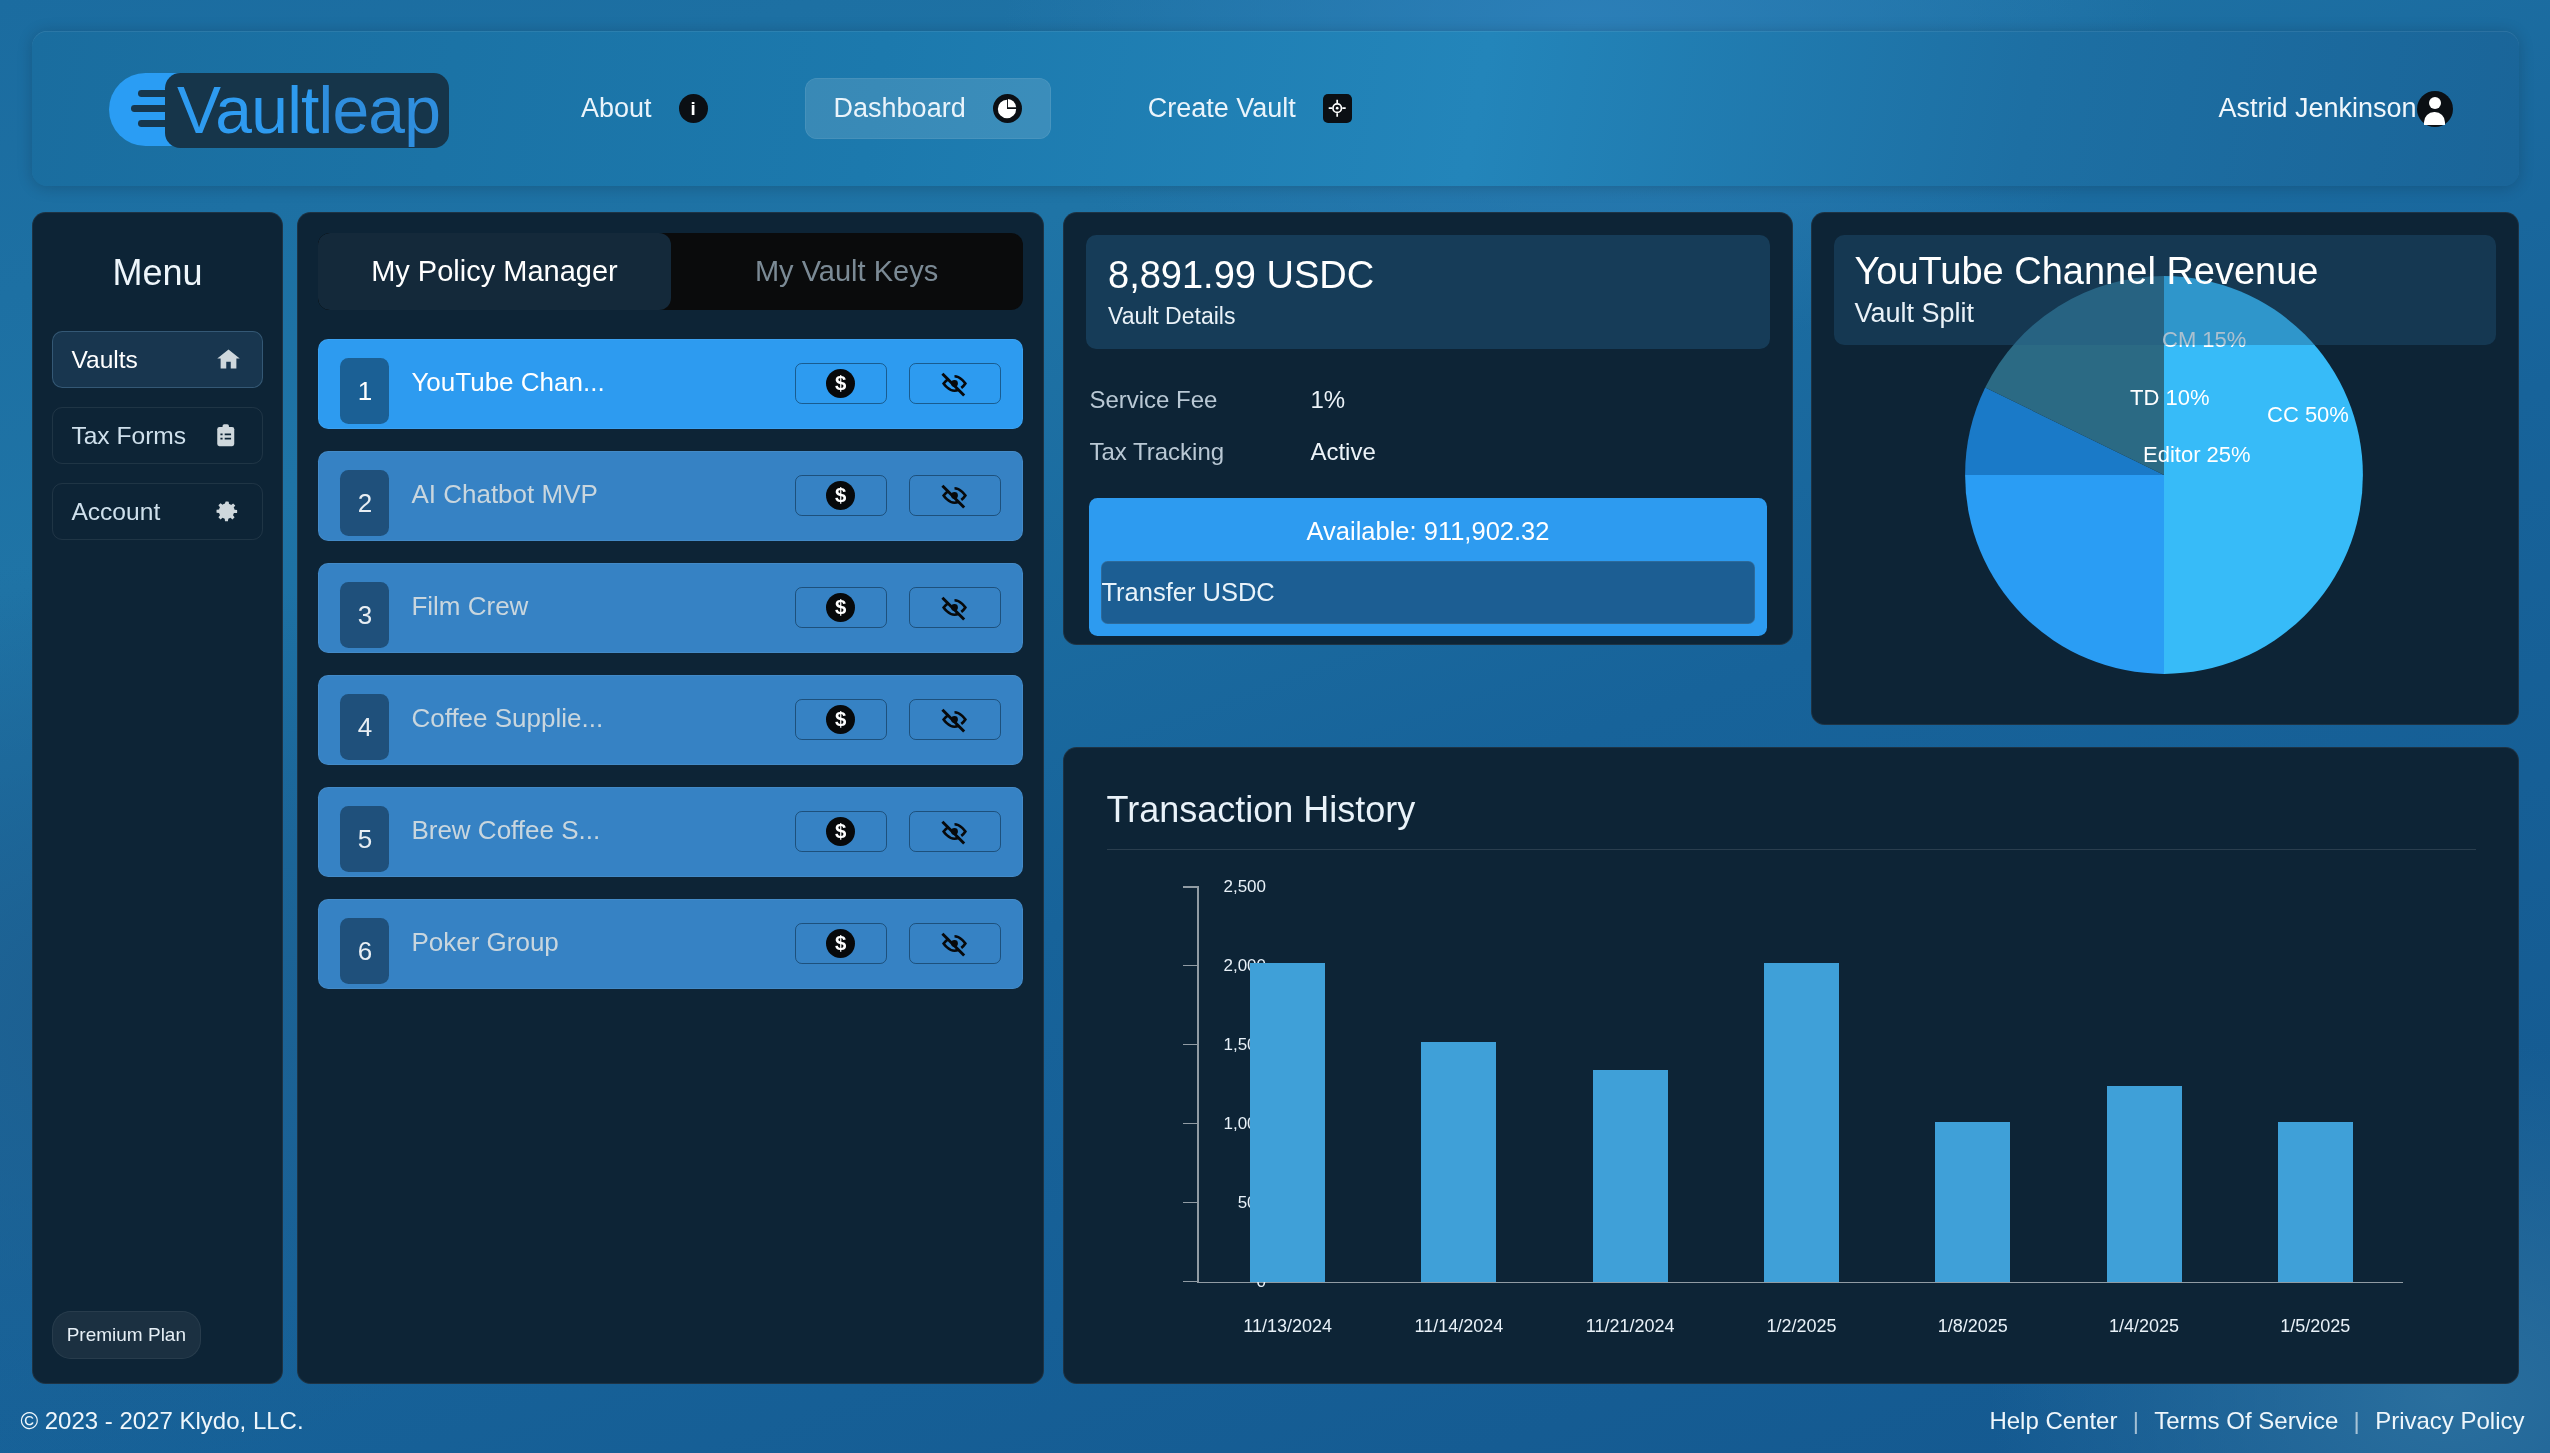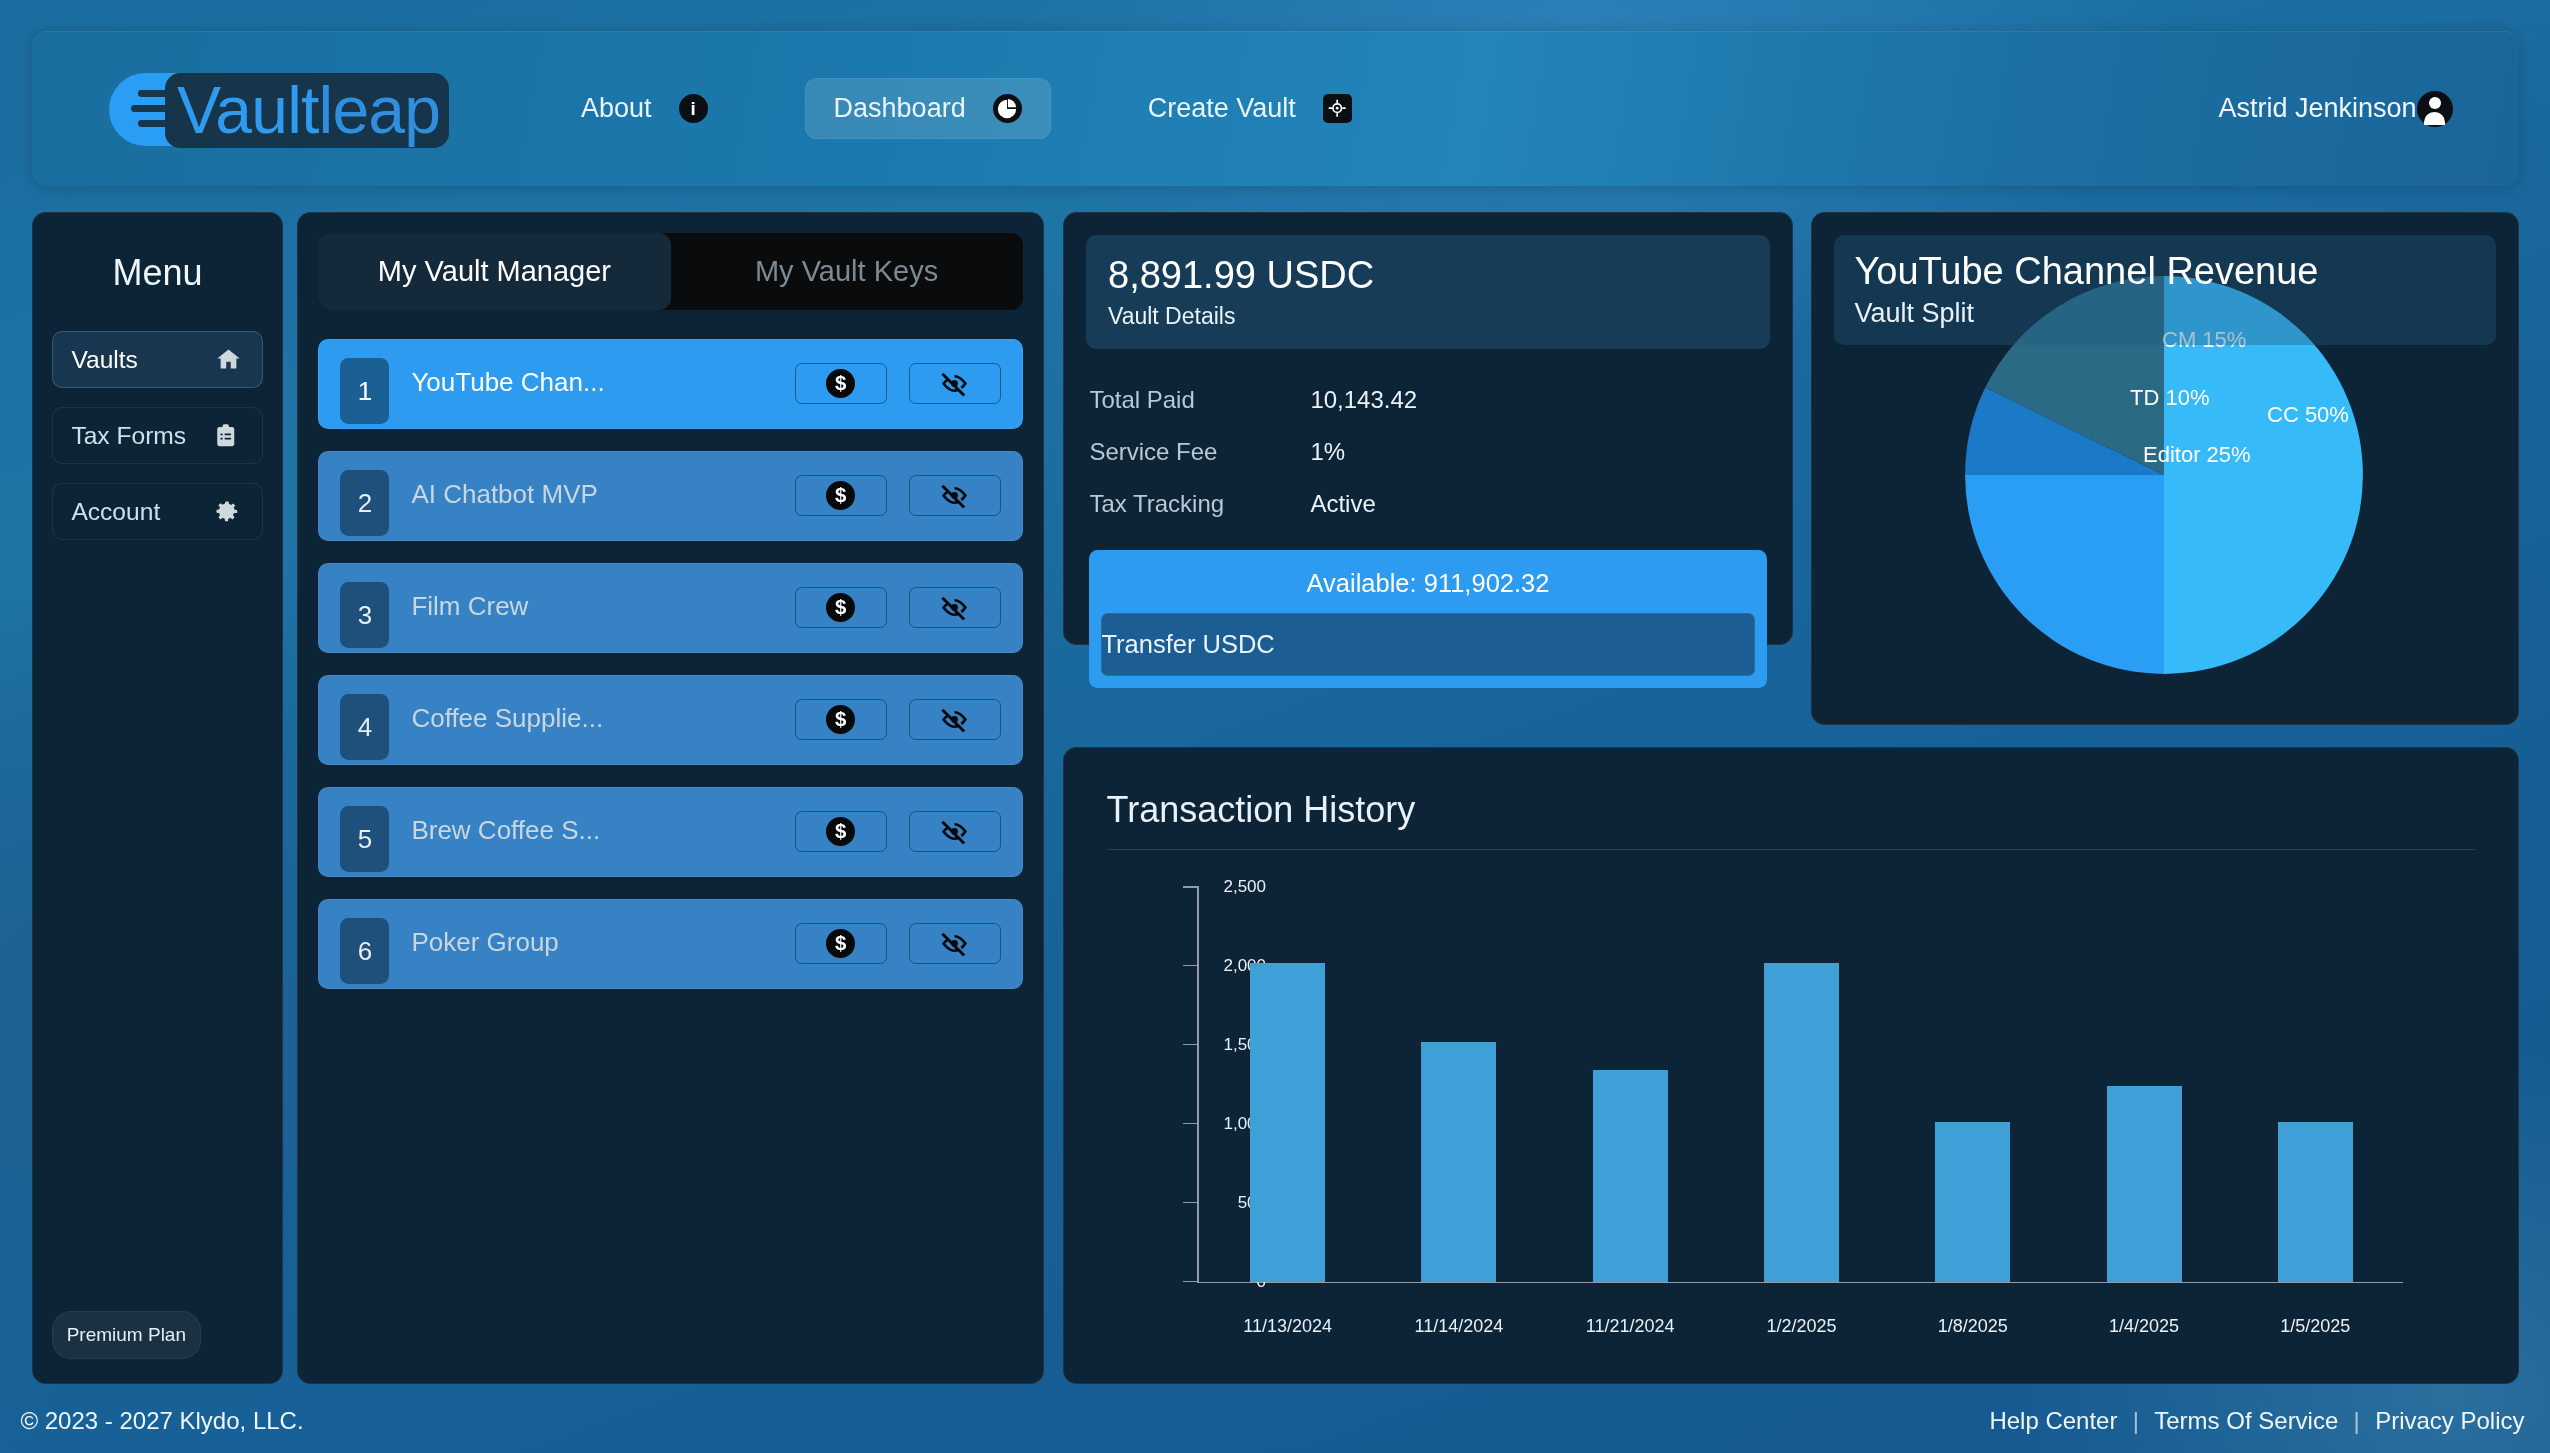--- a/index.html
+++ b/index.html
@@ -253,21 +253,21 @@
           <path d="M12 8.2a3.8 3.8 0 1 0 0 7.6 3.8 3.8 0 0 0 0-7.6zm9.4 5.1.1-1.3-.1-1.3-2.2-.3a7 7 0 0 0-.8-1.9l1.4-1.8-1.9-1.9-1.8 1.4a7 7 0 0 0-1.9-.8L14 3.3 12.7 3h-1.4l-.9 2.2a7 7 0 0 0-1.9.8L6.7 4.6 4.8 6.5l1.4 1.8a7 7 0 0 0-.8 1.9l-2.2.3-.1 1.3.1 1.3 2.2.3c.2.7.5 1.3.8 1.9l-1.4 1.8 1.9 1.9 1.8-1.4c.6.3 1.2.6 1.9.8l.3 2.2 1.3.1 1.3-.1.3-2.2c.7-.2 1.3-.5 1.9-.8l1.8 1.4 1.9-1.9-1.4-1.8c.3-.6.6-1.2.8-1.9z" fill="#cfd8dd"></path>
         </svg>
     </span>
   </div>
 
   <div class="plan-badge">Premium Plan</div>
 </div>
 
 <div class="panel vault-panel">
   <div class="tabs">
-    <div class="tab active">My Vault Manager</div>
+    <div class="tab active">My Policy Manager</div>
     <div class="tab">My Vault Keys</div>
   </div>
 
   <div>
     <div class="vault-row selected">
       <span class="v-num">1</span>
       <span class="v-name">YouTube Chan...</span>
       <span class="v-btn">
           <span class="coin">$</span>
         </span>
@@ -351,24 +351,20 @@
     </div>
   </div>
 </div>
 
 <div class="panel details">
   <div class="det-head">
     <div class="det-amount">8,891.99 USDC</div>
     <div class="det-sub">Vault Details</div>
   </div>
   <div class="det-rows">
-    <div class="det-row">
-      <span class="det-k">Total Paid</span>
-      <span class="det-v">10,143.42</span>
-    </div>
     <div class="det-row">
       <span class="det-k">Service Fee</span>
       <span class="det-v">1%</span>
     </div>
     <div class="det-row">
       <span class="det-k">Tax Tracking</span>
       <span class="det-v">Active</span>
     </div>
   </div>
   <div class="avail-box">

